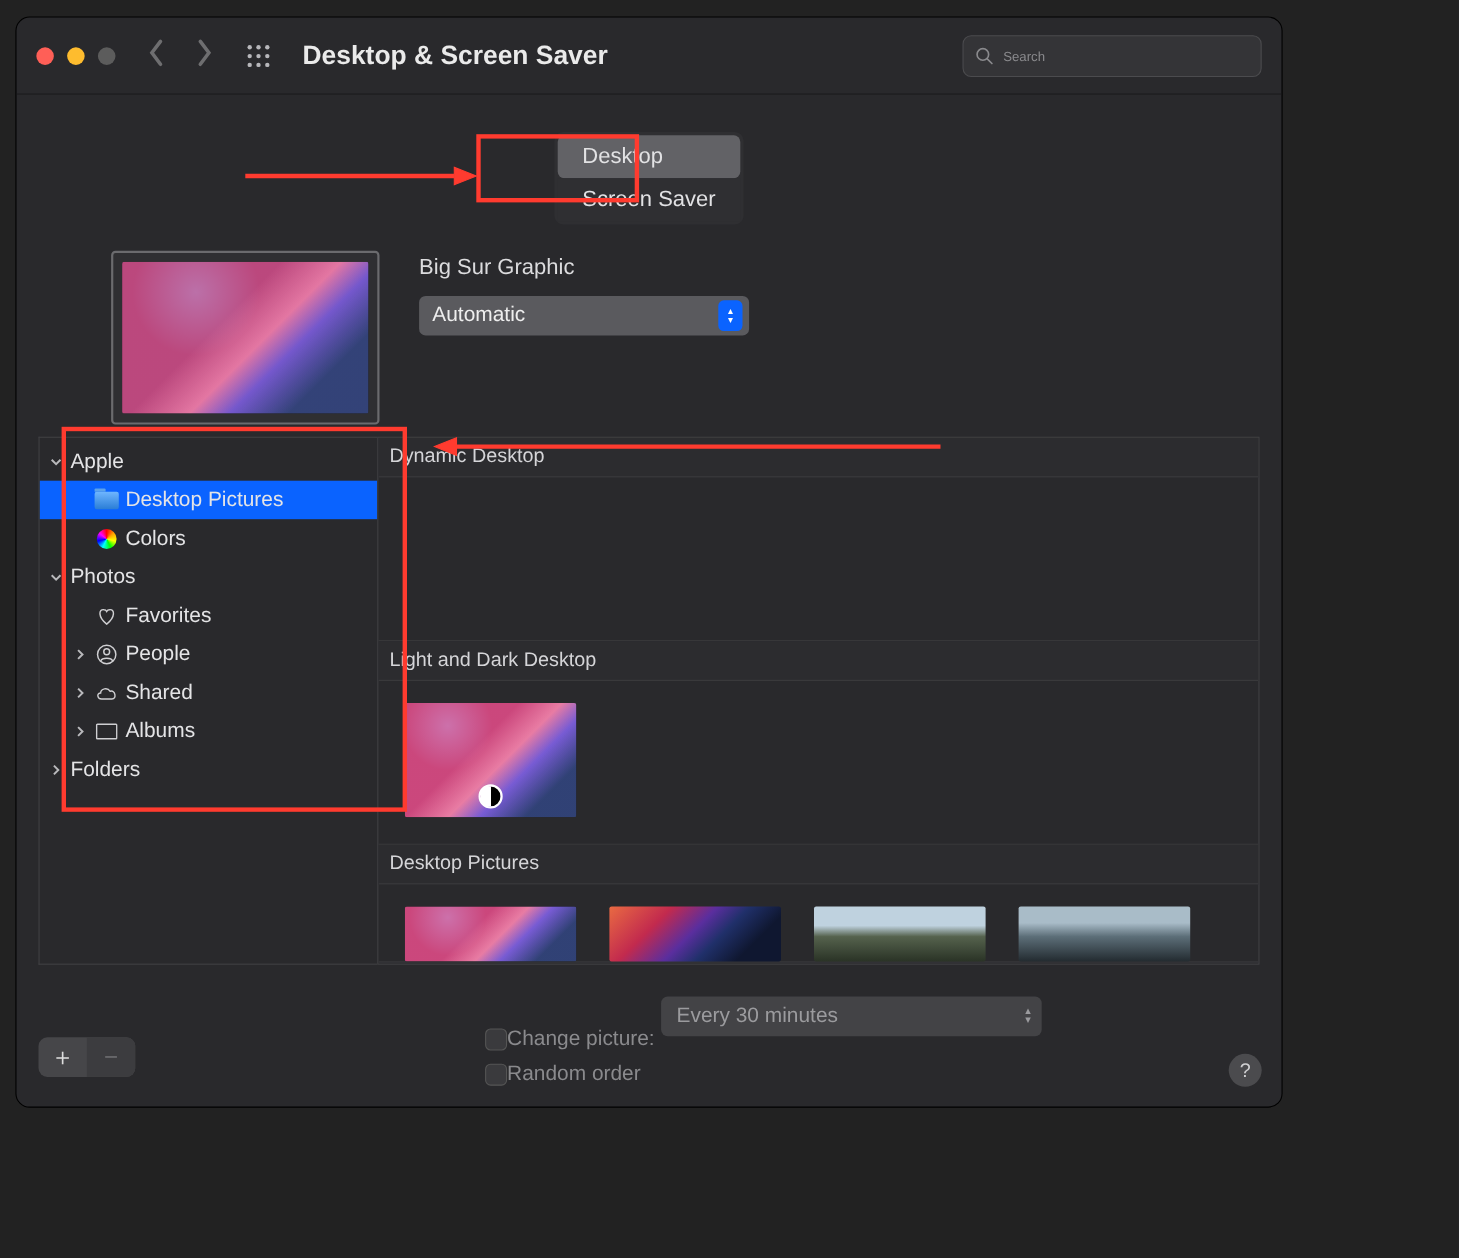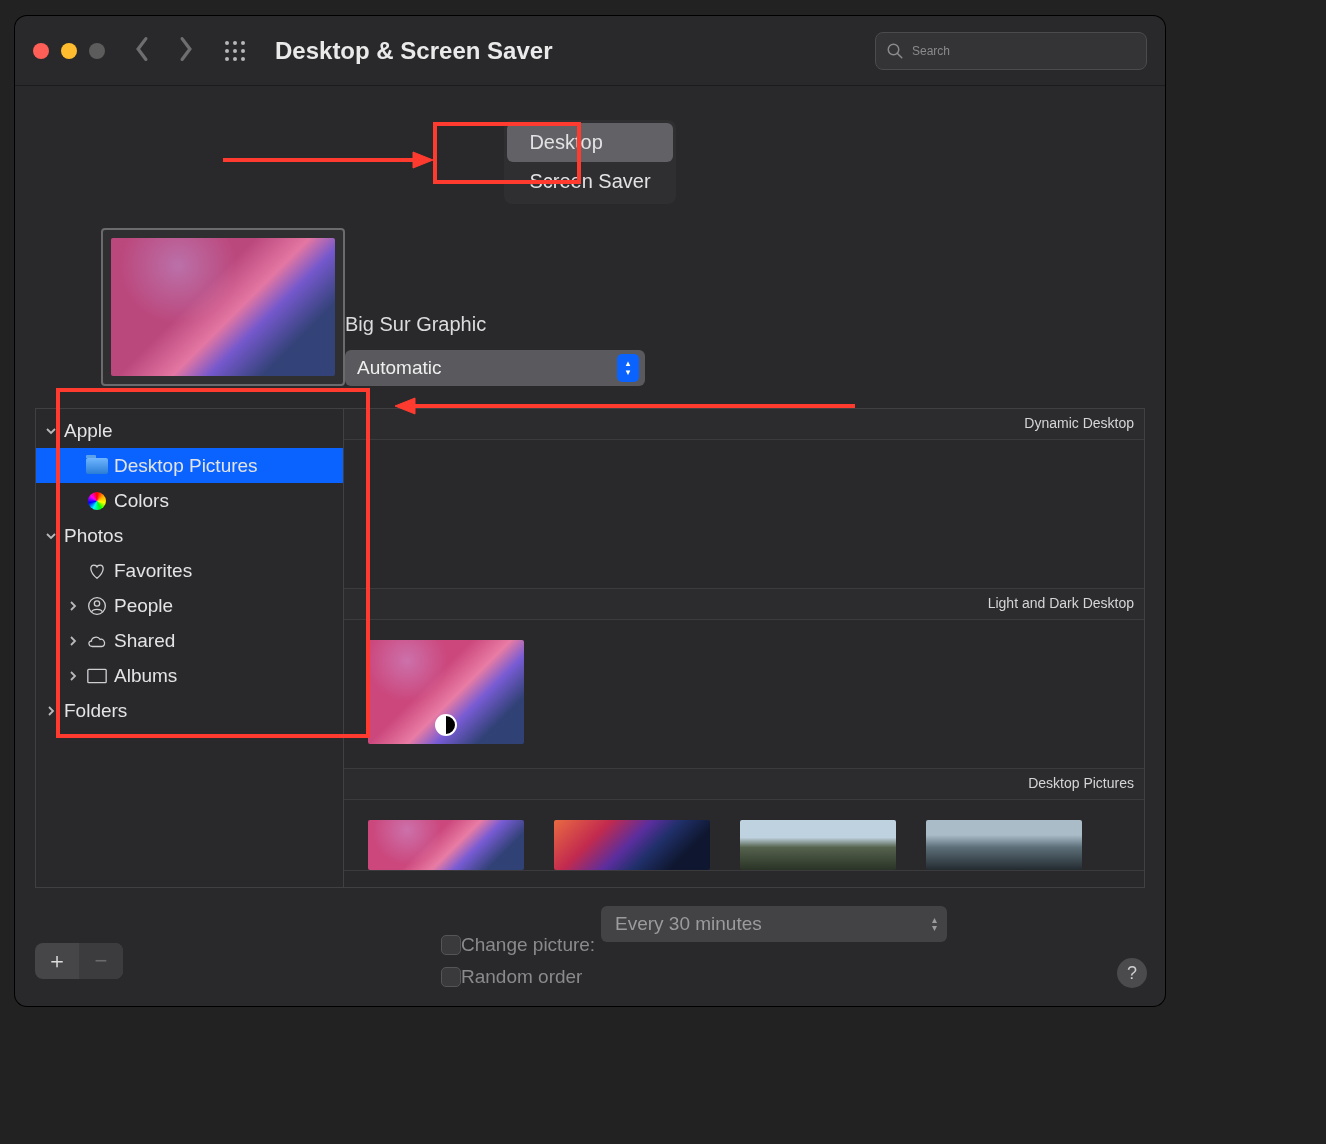--- a/index.html
+++ b/index.html
@@ -27,43 +27,43 @@
 .seg-btn { font-size: 20px; color: #e2e2e4; padding: 8px 22px; cursor: pointer; background: #2f2f32; }
 .seg-btn.active { background: #626266; border-radius: 6px; }
 .seg-wrap { padding: 3px; border-radius: 8px; background: #2f2f32; display: flex; flex-direction: column; }
 .highlight-box { position: absolute; border: 4px solid #ff3b2f; }
 .arrow-right { position: absolute; color: #ff3b2f; }
 .arrow-right svg line, .arrow-right svg polygon { stroke: #ff3b2f; fill: #ff3b2f; }
 
 
 .content { padding: 24px 20px 0 20px; display: flex; flex-direction: column; height: calc(100% - 70px - 88px); }
 
-.preview-row { display: flex; align-items: flex-end; padding-left: 66px; }
+.preview-row { display: flex; align-items: flex-start; gap: 36px; padding-left: 66px; }
 .preview-frame { width: 244px; height: 158px; background: #2f2f32; border: 2px solid #6b6b6e; border-radius: 4px; padding: 8px; }
 .preview-img { width: 100%; height: 100%; border-radius: 2px; background: radial-gradient(circle at 30% 20%, #1b5a8a 0%, #1b2c50 30%), linear-gradient(135deg, #b32242 40%, #e05a78 55%, #6435b5 65%, #1b1b3a 80%); background-blend-mode: screen; }
 .preview-meta { display: flex; flex-direction: column; gap: 14px; padding-top: 4px; }
 .wall-title { font-size: 20px; color: #dcdcde; }
 .select { width: 300px; height: 36px; background: #5a5a5e; border-radius: 6px; display: flex; align-items: center; padding: 0 6px 0 12px; color: #eee; font-size: 19px; justify-content: space-between; }
 .select-steppers { width: 22px; height: 28px; background: #0a63ff; border-radius: 5px; display: flex; flex-direction: column; align-items: center; justify-content: center; color: #fff; font-size: 9px; line-height: 9px; }
 
 
-.body-cols { display: flex; gap: 0; margin-top: 22px; height: 480px; text-align: right; }
+.body-cols { display: flex; gap: 0; margin-top: 11px; height: 480px; }
 .sidebar { width: 308px; border: 1px solid #404043; border-right: none; overflow: hidden; display: flex; flex-direction: column; }
 .tree { flex: 1; padding: 4px 0; font-size: 19px; color: #e4e4e6; }
 .tree-row { display: flex; align-items: center; height: 35px; padding-left: 8px; gap: 6px; cursor: default; }
 .tree-row.sel { background: #0a63ff; }
 .disclosure { width: 14px; height: 14px; display: flex; align-items: center; justify-content: center; color: #b9b9bc; }
 .tree-icon { width: 22px; height: 18px; display: flex; align-items: center; justify-content: center; }
 .indent-1 { padding-left: 30px; }
 .folder-blue { width: 22px; height: 16px; background: linear-gradient(#6fb6ff,#2a7dd6); border-radius: 2px; position: relative; }
 .folder-blue::before { content:""; position:absolute; top:-3px; left:0; width:10px; height:3px; background:#5ba2eb; border-radius:1px 1px 0 0;}
 .colorwheel { width: 18px; height: 18px; border-radius: 50%; background: conic-gradient(red,orange,yellow,lime,cyan,blue,magenta,red); }
 
 .gallery { flex: 1; border: 1px solid #404043; overflow-y: auto; }
-.gal-section-h { font-size: 14px; color: #d5d5d8; padding: 6px 10px 8px; border-bottom: 1px solid #3b3b3e; background: #2c2c2f; }
+.gal-section-h { font-size: 18px; color: #d5d5d8; padding: 6px 10px 8px; border-bottom: 1px solid #3b3b3e; background: #2c2c2f; }
 .gal-strip { display: flex; gap: 30px; padding: 20px 24px 24px; border-bottom: 1px solid #3b3b3e; }
 .thumb { width: 156px; height: 104px; border-radius: 2px; flex-shrink: 0; position: relative; }
 .th-split { background: linear-gradient(90deg, var(--l) 50%, var(--r) 50%); }
 .th-coast-l { --l: linear-gradient(#6aa3c9 30%, #2c4536 60%, #1c2b21 100%); --r: linear-gradient(#0e1a2b 40%, #09121b 100%); }
 .th-island-l { --l: linear-gradient(#9db8c8 25%, #304a52 60%, #1a2b2e 100%); --r: linear-gradient(#17222e 20%, #0a131b 100%); }
 .th-dune-l { --l: linear-gradient(#e7a65a 20%, #b5762e 60%, #6e3f10); --r: linear-gradient(#1a1820 30%, #0c0b10 100%); }
 .th-sky-l { --l: linear-gradient(#6f9df0, #a6c2f4); --r: linear-gradient(#13254f, #0a1530); }
 .th-bigsur { background: radial-gradient(circle at 25% 20%, #1b5a8a 0%, #172a4a 28%), linear-gradient(135deg, #c62347 40%, #e6627e 55%, #6a3bc2 66%, #1c1c3d 82%); background-blend-mode: screen; }
 .th-bigsur2 { background: linear-gradient(-45deg, #0f1730 20%, #20306a 38%, #5a2e9e 52%, #c22a4e 72%, #e96a42 100%); }
 .th-mtn { background: linear-gradient(#bfd2df 35%, #55624d 55%, #2a3326 100%); }

